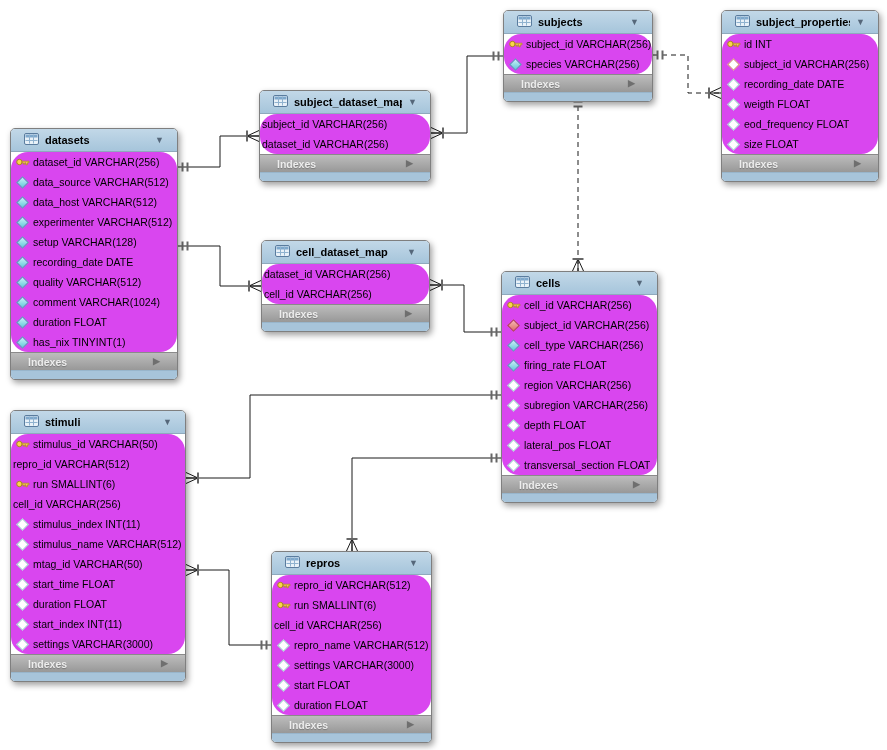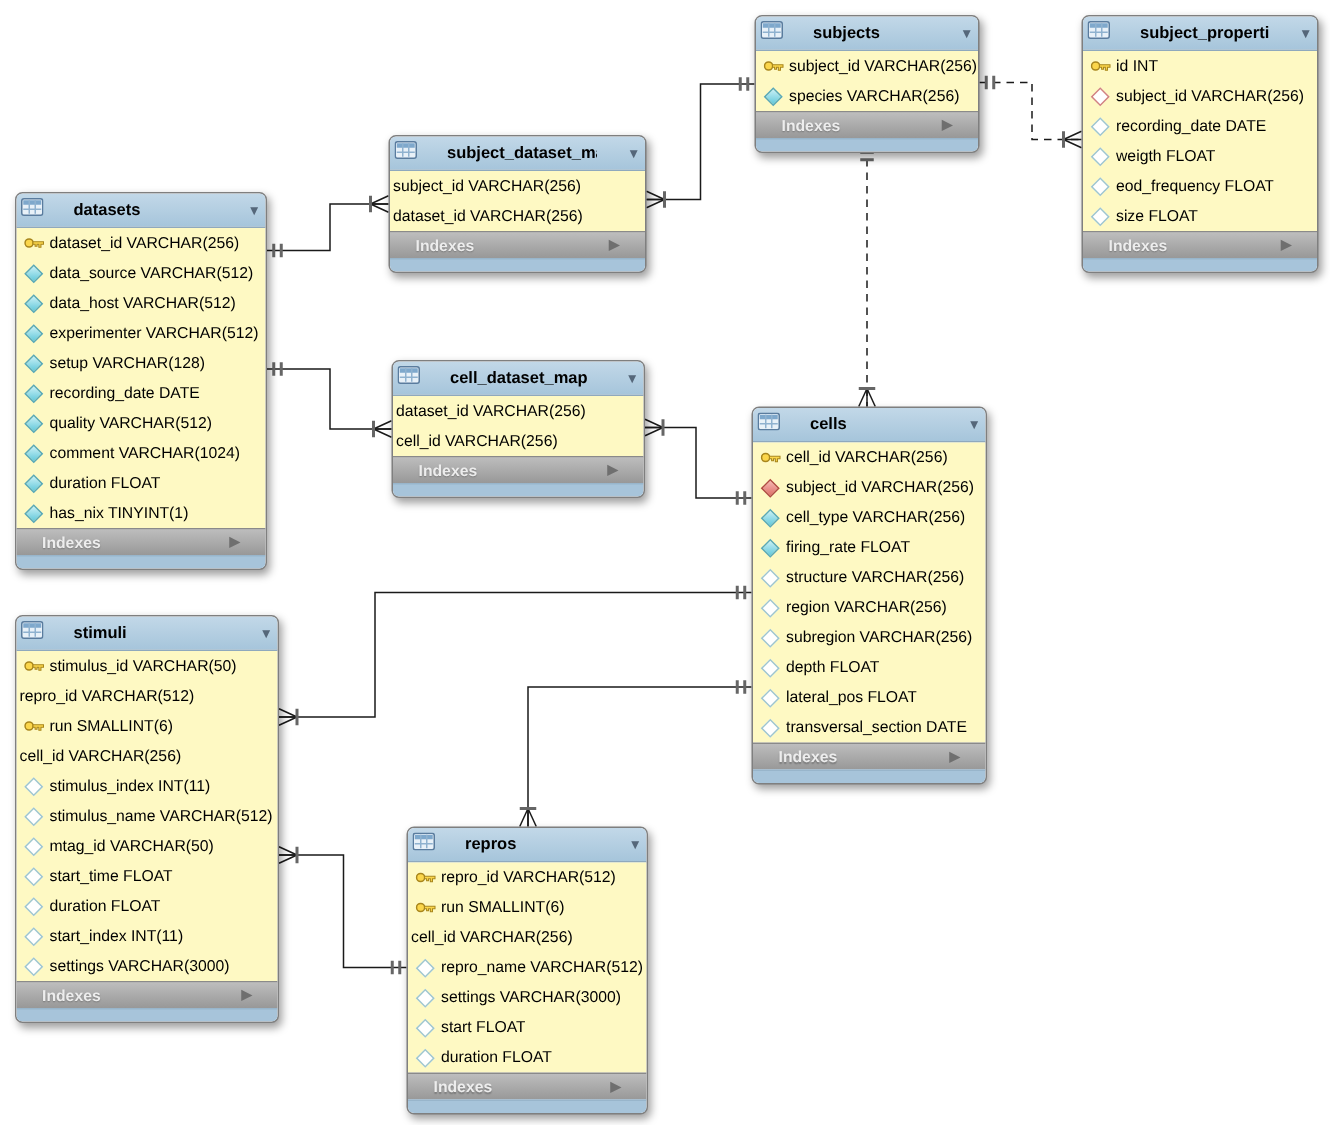--- a/index.html
+++ b/index.html
@@ -2,25 +2,25 @@
 <html><head>
 <meta charset="utf-8">
 <style>
   html,body{margin:0;padding:0;background:#ffffff;}
   #canvas{position:relative;width:887px;height:750px;background:#ffffff;overflow:hidden;
           font-family:"Liberation Sans", sans-serif;}
   #connectors{position:absolute;left:0;top:0;z-index:0;}
   .db-table{position:absolute;z-index:1;box-sizing:border-box;border:1px solid #7f7f7f;
             border-radius:5px;overflow:hidden;background:#fff;
             box-shadow:2px 3px 6px rgba(0,0,0,0.38);}
-  .t-header{height:22px;display:flex;align-items:center;gap:20px;padding:0 3px;
+  .t-header{height:22px;display:flex;align-items:center;gap:6px;padding:0 13px;
             background:linear-gradient(#c2d8e8,#a6c5db);border-bottom:1px solid #8fa9bd;}
   .t-title{flex:1;font-weight:bold;font-size:11px;color:#000;white-space:nowrap;overflow:hidden;}
   .t-caret{font-size:9px;color:#55677a;line-height:1;}
-  .t-body{background:#fef9c3;}
+  .t-body{background:#d946ef;border-radius:17px;}
   .t-row{height:20px;display:flex;align-items:center;padding-left:4px;font-size:10.5px;
          color:#000;white-space:nowrap;}
   .c-icon{width:15px;height:14px;display:inline-flex;align-items:center;justify-content:center;
           margin-right:3px;flex:none;}
   .c-label{overflow:hidden;}
   .no-icon{padding-left:2px;}
   .dia{width:7px;height:7px;transform:rotate(45deg);display:inline-block;border:1px solid;}
   .dia-col{background:linear-gradient(135deg,#c9f0f6 0%,#62c8da 100%);border-color:#58a8b8;}
   .dia-colnull{background:#fff;border-color:#9fc6ce;}
   .dia-fk{background:linear-gradient(135deg,#f6b8b3 0%,#dd6f68 100%);border-color:#b04a44;}
@@ -384,26 +384,20 @@
         <div class="t-row">
           <span class="c-icon">
             <span class="dia dia-col"></span>
           </span>
           <span class="c-label">firing_rate FLOAT</span>
         </div>
         <div class="t-row">
           <span class="c-icon">
             <span class="dia dia-colnull"></span>
           </span>
-          <span class="c-label">structure VARCHAR(256)</span>
-        </div>
-        <div class="t-row">
-          <span class="c-icon">
-            <span class="dia dia-colnull"></span>
-          </span>
           <span class="c-label">region VARCHAR(256)</span>
         </div>
         <div class="t-row">
           <span class="c-icon">
             <span class="dia dia-colnull"></span>
           </span>
           <span class="c-label">subregion VARCHAR(256)</span>
         </div>
         <div class="t-row">
           <span class="c-icon">
@@ -414,21 +408,21 @@
         <div class="t-row">
           <span class="c-icon">
             <span class="dia dia-colnull"></span>
           </span>
           <span class="c-label">lateral_pos FLOAT</span>
         </div>
         <div class="t-row">
           <span class="c-icon">
             <span class="dia dia-colnull"></span>
           </span>
-          <span class="c-label">transversal_section DATE</span>
+          <span class="c-label">transversal_section FLOAT</span>
         </div>
       </div>
       <div class="t-indexes">
         <span>Indexes</span>
         <span class="idx-arrow">▶</span>
       </div>
       <div class="t-strip"></div>
     </div>
     <div class="db-table" style="left: 10px; top: 410px; width: 176px;">
       <div class="t-header">

